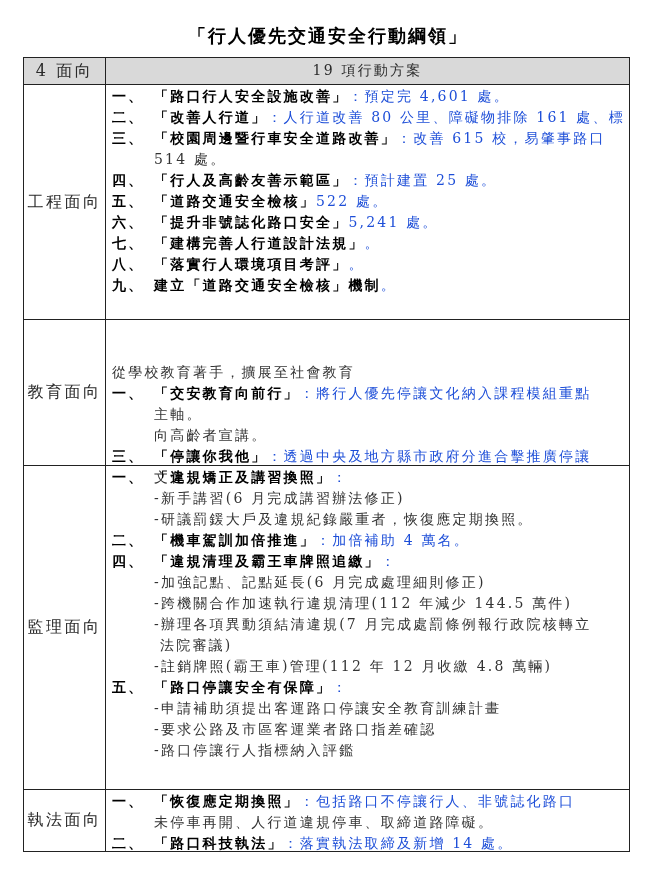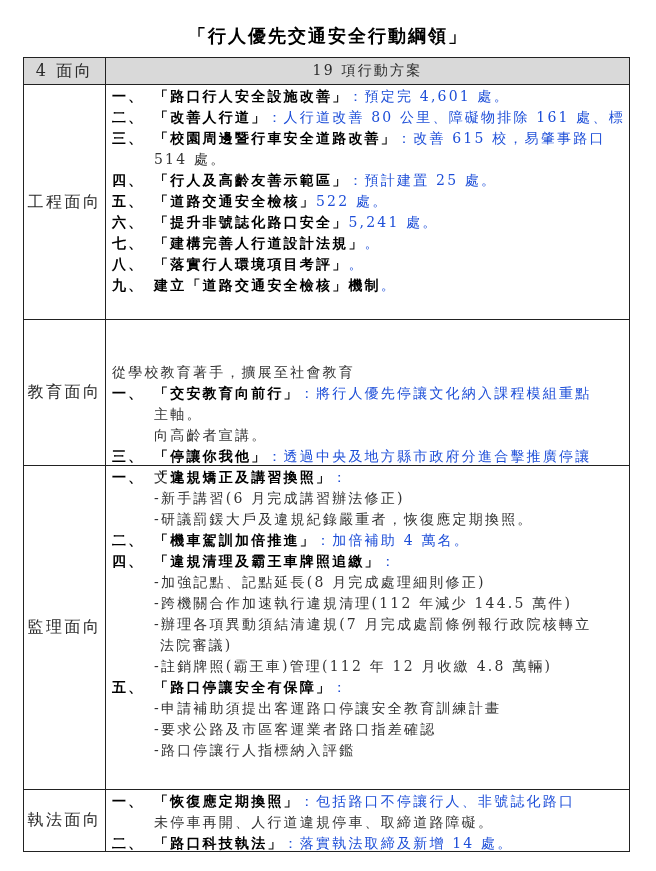--- a/index.html
+++ b/index.html
@@ -82,21 +82,21 @@
   </div>
 
   <div class="row r-sup">
     <div class="cell-left">監理面向</div>
     <div class="cell-right">
       <div class="line"><span class="num">一、</span><span class="ttl">「違規矯正及講習換照」</span><span class="txt">：</span></div>
       <div class="line cont">-新手講習(6 月完成講習辦法修正)</div>
       <div class="line cont">-研議罰鍰大戶及違規紀錄嚴重者，恢復應定期換照。</div>
       <div class="line"><span class="num">二、</span><span class="ttl">「機車駕訓加倍推進」</span><span class="txt">：加倍補助 4 萬名。</span></div>
       <div class="line"><span class="num">四、</span><span class="ttl">「違規清理及霸王車牌照追繳」</span><span class="txt">：</span></div>
-      <div class="line cont">-加強記點、記點延長(8 月完成處理細則修正)</div>
+      <div class="line cont">-加強記點、記點延長(6 月完成處理細則修正)</div>
       <div class="line cont">-跨機關合作加速執行違規清理(112 年減少 144.5 萬件)</div>
       <div class="line cont">-辦理各項異動須結清違規(7 月完成處罰條例報行政院核轉立</div>
       <div class="line cont extra">法院審議)</div>
       <div class="line cont">-註銷牌照(霸王車)管理(112 年 12 月收繳 4.8 萬輛)</div>
       <div class="line"><span class="num">五、</span><span class="ttl">「路口停讓安全有保障」</span><span class="txt">：</span></div>
       <div class="line cont">-申請補助須提出客運路口停讓安全教育訓練計畫</div>
       <div class="line cont">-要求公路及市區客運業者路口指差確認</div>
       <div class="line cont">-路口停讓行人指標納入評鑑</div>
     </div>
   </div>

